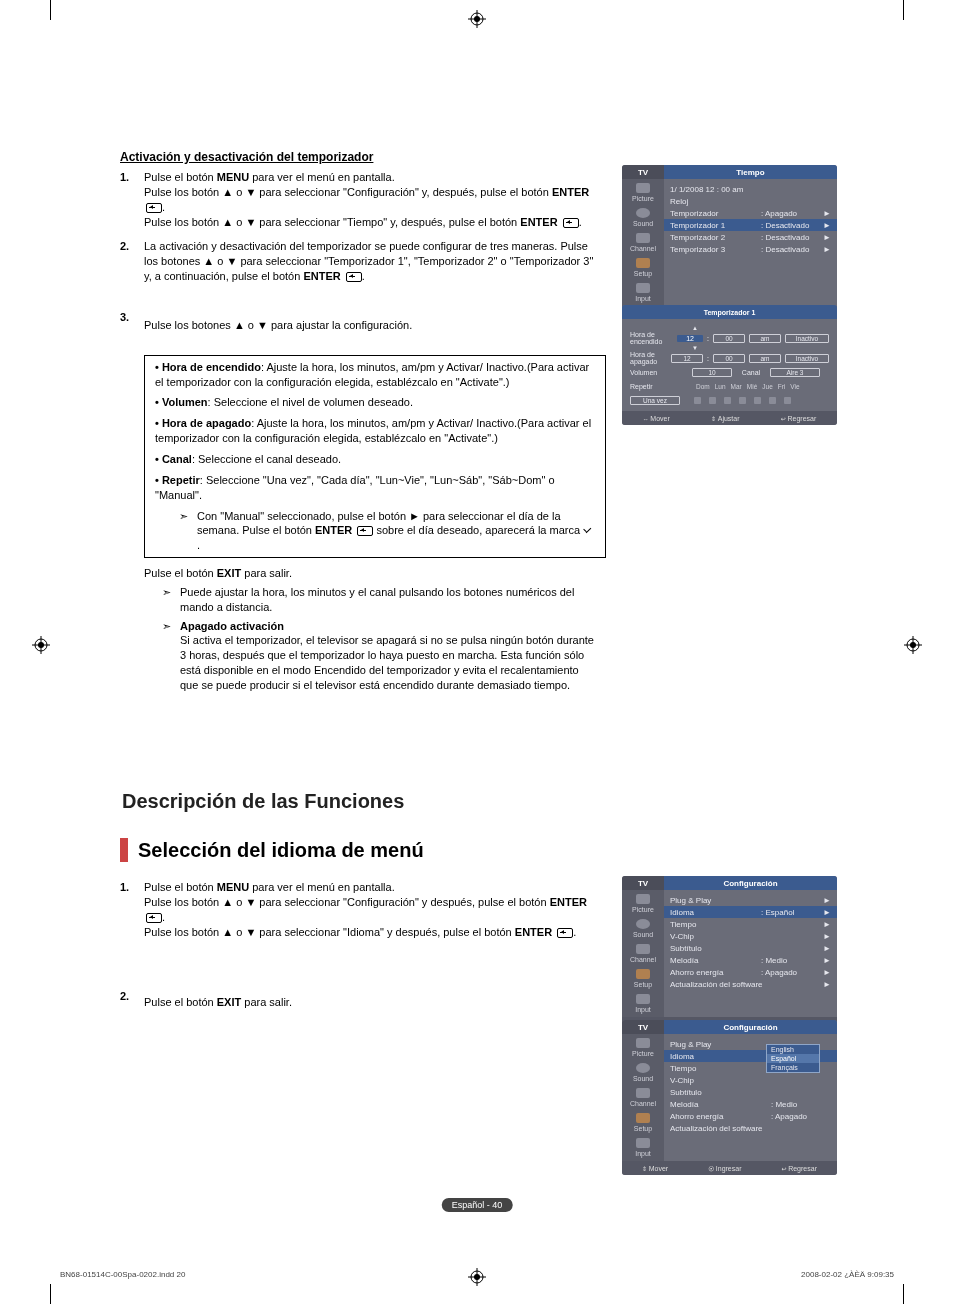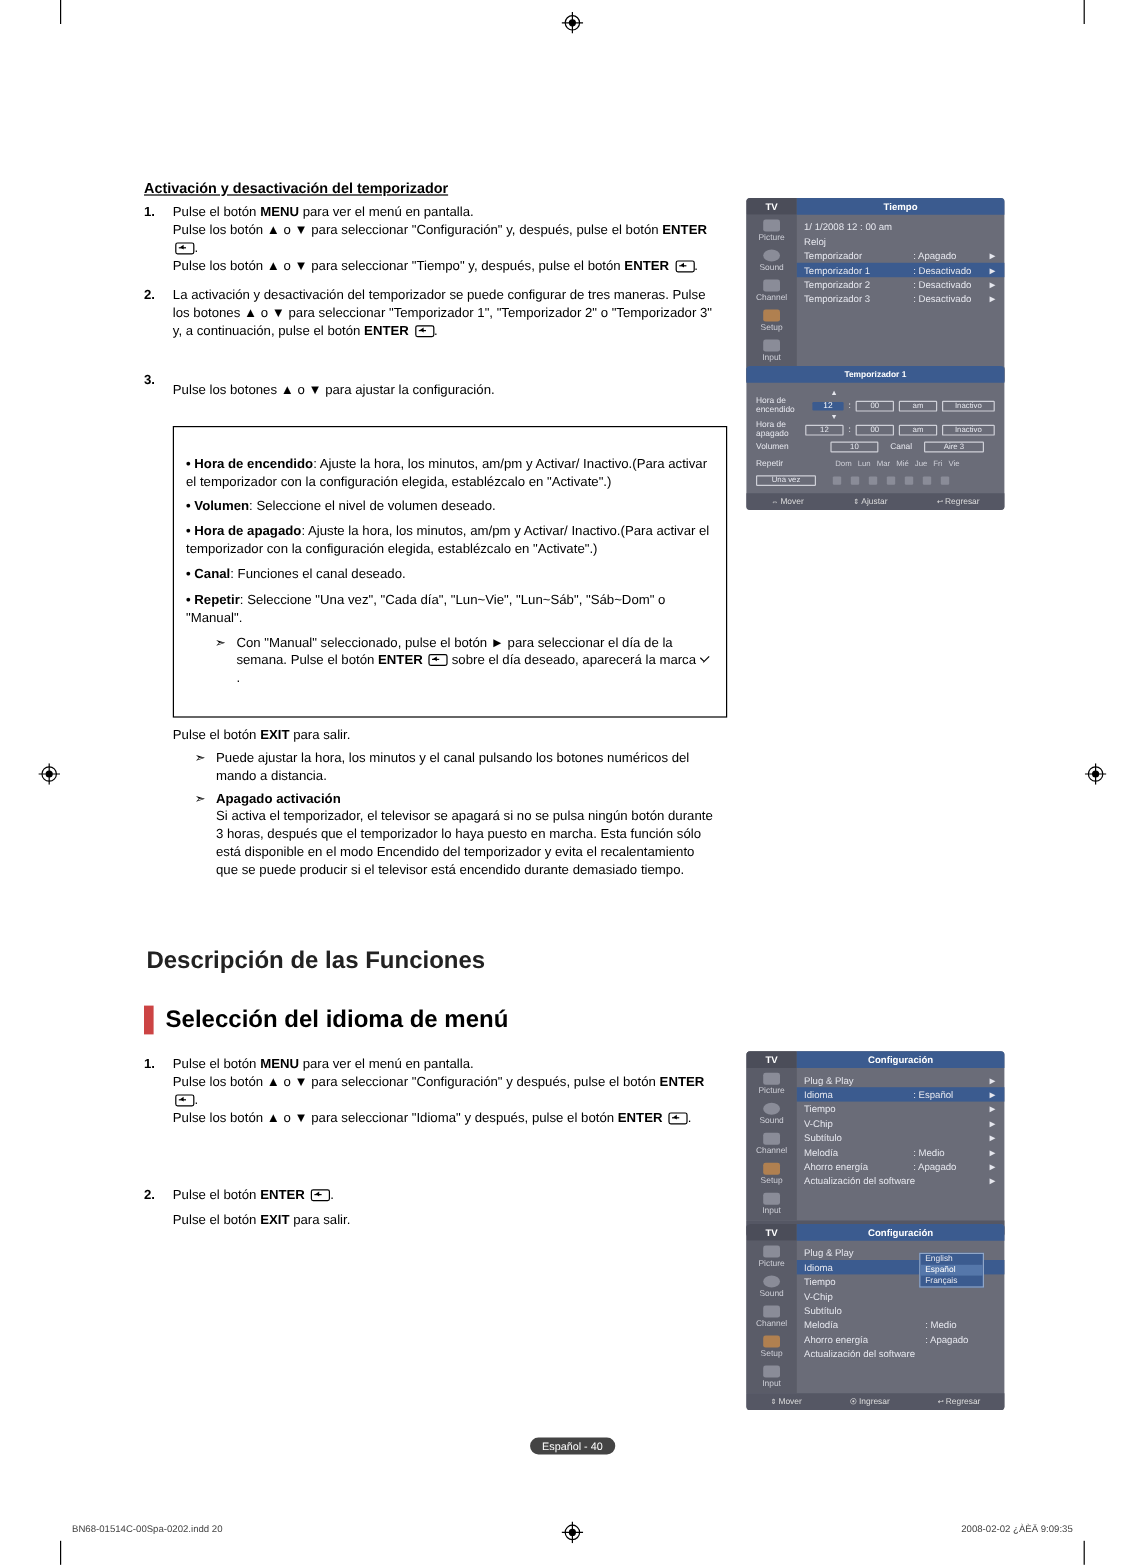--- a/index.html
+++ b/index.html
@@ -37,21 +37,21 @@
   ol.steps > li > .body { flex: 1; }
   .body b { font-weight:bold; }
   .bullets { margin: 4px 0 4px 18px; padding:0; list-style:none; }
   .bullets li::before { content:"• "; font-weight:bold; }
   .bullets li { margin-bottom:6px; line-height:1.35; }
   .note { display:flex; margin:4px 0 4px 18px; line-height:1.35; }
   .note .note-ico { width:18px; flex-shrink:0; }
   .detail-box {
     border:1px solid #000;
     margin-top:22px;
-    padding:20px 10px;
+    padding:0 10px;
     line-height:1.35;
   }
 
   .h-major {
     position:absolute;
     font-size:20px;
     font-weight:bold;
     color:#222;
   }
   .h-sub-wrap { position:absolute; display:flex; align-items:center; }
@@ -226,21 +226,21 @@
             <div style="margin-top:8px;">Pulse los botones ▲ o ▼ para ajustar la configuración.</div>
           </div>
         </li>
       </ol>
 
       <div class="detail-box" style="width:440px; margin-left:24px;">
         <ul class="bullets" style="margin-left:0;">
           <li><b>Hora de encendido</b><span>: Ajuste la hora, los minutos, am/pm y Activar/ Inactivo.(Para activar el temporizador con la configuración elegida, establézcalo en "Activate".)</span></li>
           <li><b>Volumen</b><span>: Seleccione el nivel de volumen deseado.</span></li>
           <li><b>Hora de apagado</b><span>: Ajuste la hora, los minutos, am/pm y Activar/ Inactivo.(Para activar el temporizador con la configuración elegida, establézcalo en "Activate".)</span></li>
-          <li><b>Canal</b><span>: Funciones el canal deseado.</span></li>
+          <li><b>Canal</b><span>: Seleccione el canal deseado.</span></li>
           <li><b>Repetir</b><span>: Seleccione "Una vez", "Cada día", "Lun~Vie", "Lun~Sáb", "Sáb~Dom" o "Manual".</span></li>
         </ul>
         <div class="note" style="margin-left:24px;">
           <div class="note-ico">➣</div>
           <div><span>Con "Manual" seleccionado, pulse el botón ► para seleccionar el día de la semana. Pulse el botón </span><b>ENTER</b> <span class="enter-ico"></span><span> sobre el día deseado, aparecerá la marca </span><span class="check-ico"></span>.</div>
         </div>
       </div>
 
       <div style="margin:8px 0 0 24px; line-height:1.35;">
         <span>Pulse el botón </span><b>EXIT</b><span> para salir.</span>
@@ -395,21 +395,20 @@
           <div class="num">1.</div>
           <div class="body">
             <span>Pulse el botón </span><b>MENU</b><span> para ver el menú en pantalla.</span><br>
             <span>Pulse los botón ▲ o ▼ para seleccionar "Configuración" y después, pulse el botón </span><b>ENTER</b> <span class="enter-ico"></span><span>.</span><br>
             <span>Pulse los botón ▲ o ▼ para seleccionar "Idioma" y después, pulse el botón </span><b>ENTER</b> <span class="enter-ico"></span><span>.</span>
           </div>
         </li>
         <li style="margin-top:50px;">
           <div class="num">2.</div>
           <div class="body">
-            <div><span>Pulse el botón </span><b>ENTER</b> <span class="enter-ico"></span><span>.</span></div>
             <div style="margin-top:6px;"><span>Pulse el botón </span><b>EXIT</b><span> para salir.</span></div>
           </div>
         </li>
       </ol>
     </div>
   </div>
 
   <div class="osd" style="left:622px; top:876px;">
     <div class="osd-head">
       <div class="tv">TV</div>

